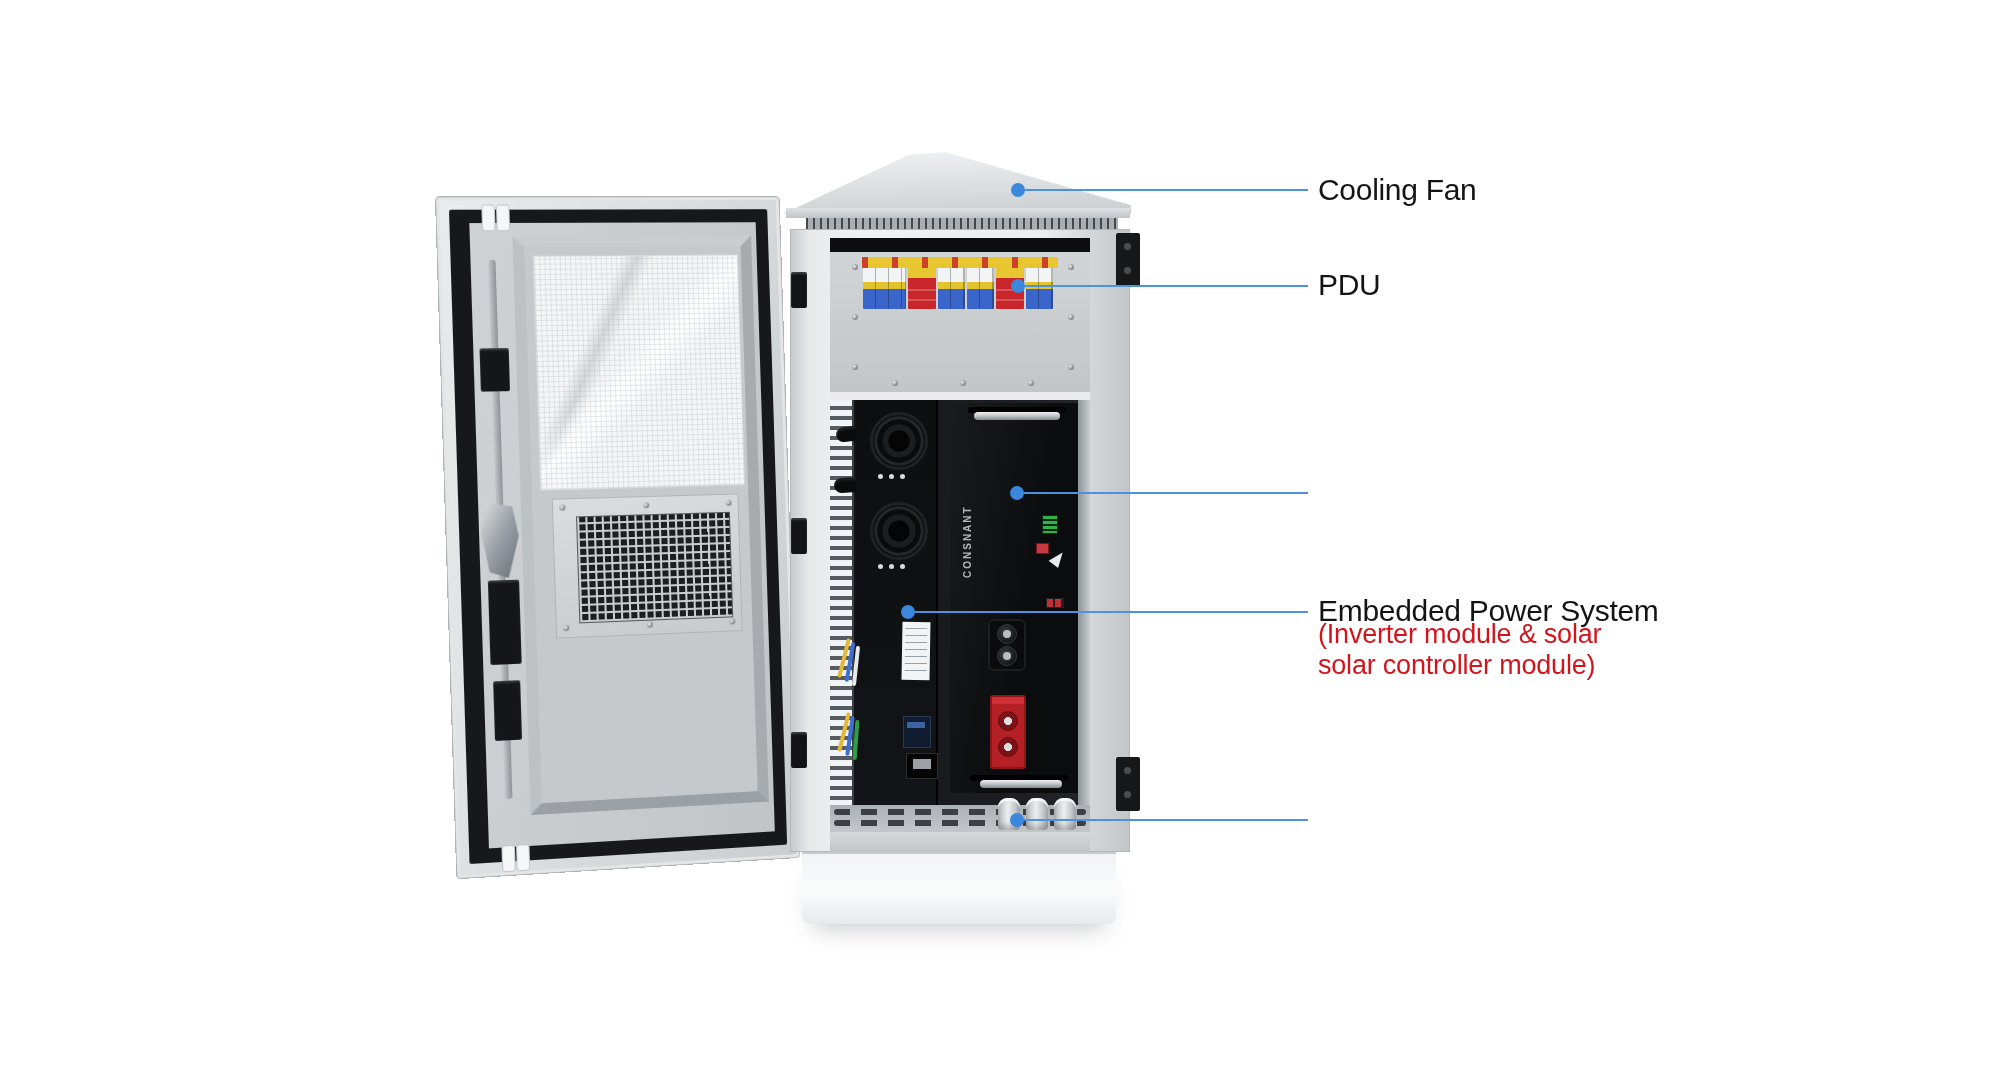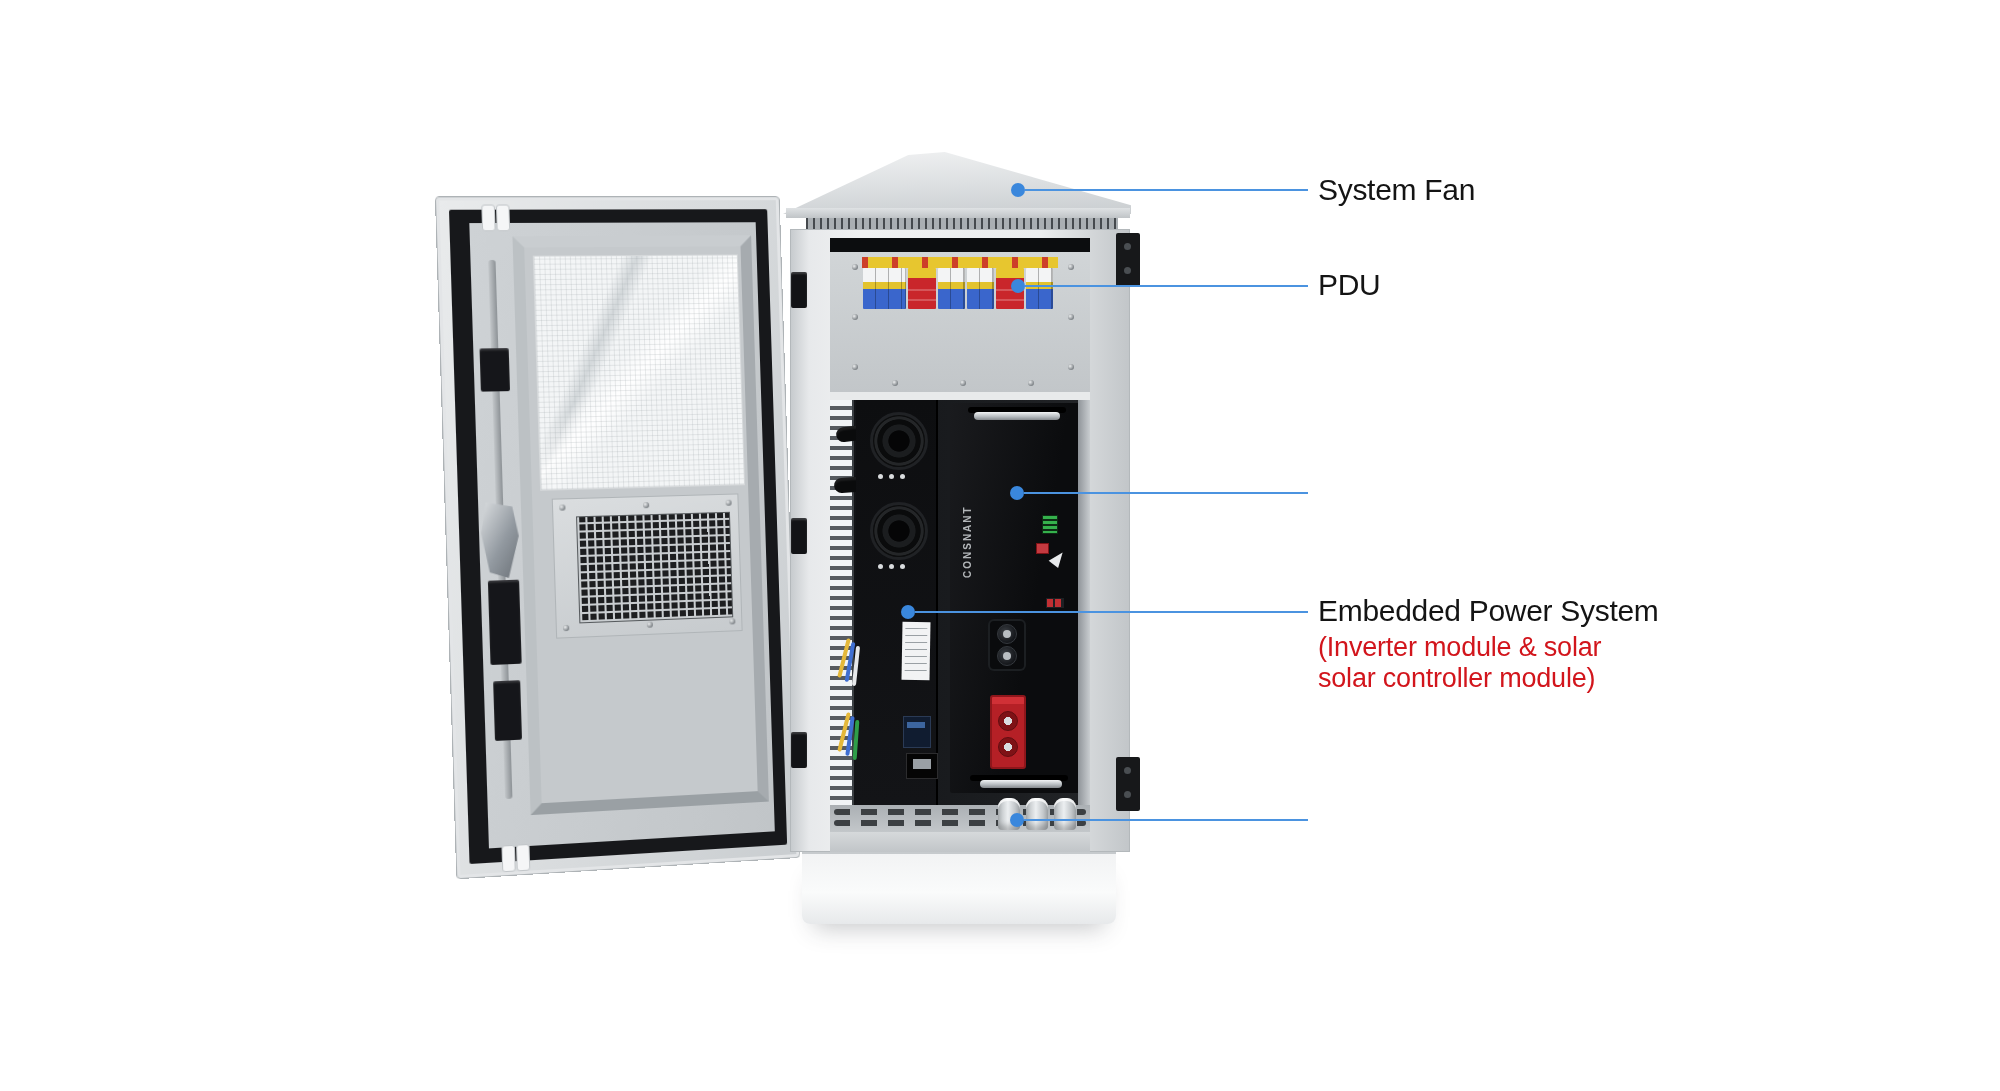--- a/index.html
+++ b/index.html
@@ -276,33 +276,33 @@
     <div class="slot-row" style="top:15px"></div>
     <div class="gland" style="left:168px"></div>
     <div class="gland" style="left:196px"></div>
     <div class="gland" style="left:224px"></div>
   </div>
   <div class="bframe"></div>
   <div class="base"></div>
 
   <div class="dot" style="left:1011px;top:183px"></div>
   <div class="cline" style="left:1025px;top:189px;width:283px"></div>
-  <div class="clabel" style="top:173px">System Fan</div>
+  <div class="clabel" style="top:173px">Cooling Fan</div>
 
   <div class="dot" style="left:1011px;top:279px"></div>
   <div class="cline" style="left:1025px;top:285px;width:283px"></div>
   <div class="clabel" style="top:268px">PDU</div>
 
   <div class="dot" style="left:1010px;top:486px"></div>
   <div class="cline" style="left:1024px;top:492px;width:284px"></div>
 
   <div class="dot" style="left:901px;top:605px"></div>
   <div class="cline" style="left:915px;top:611px;width:393px"></div>
   <div class="clabel" style="top:594px">Embedded Power System</div>
-  <div class="cnote" style="top:632px">
+  <div class="cnote" style="top:619px">
     <div>(Inverter module &amp; solar</div>
     <div>solar controller module)</div>
   </div>
 
   <div class="dot" style="left:1010px;top:813px"></div>
   <div class="cline" style="left:1024px;top:819px;width:284px"></div>
 
 </div>
 
 </body></html>

